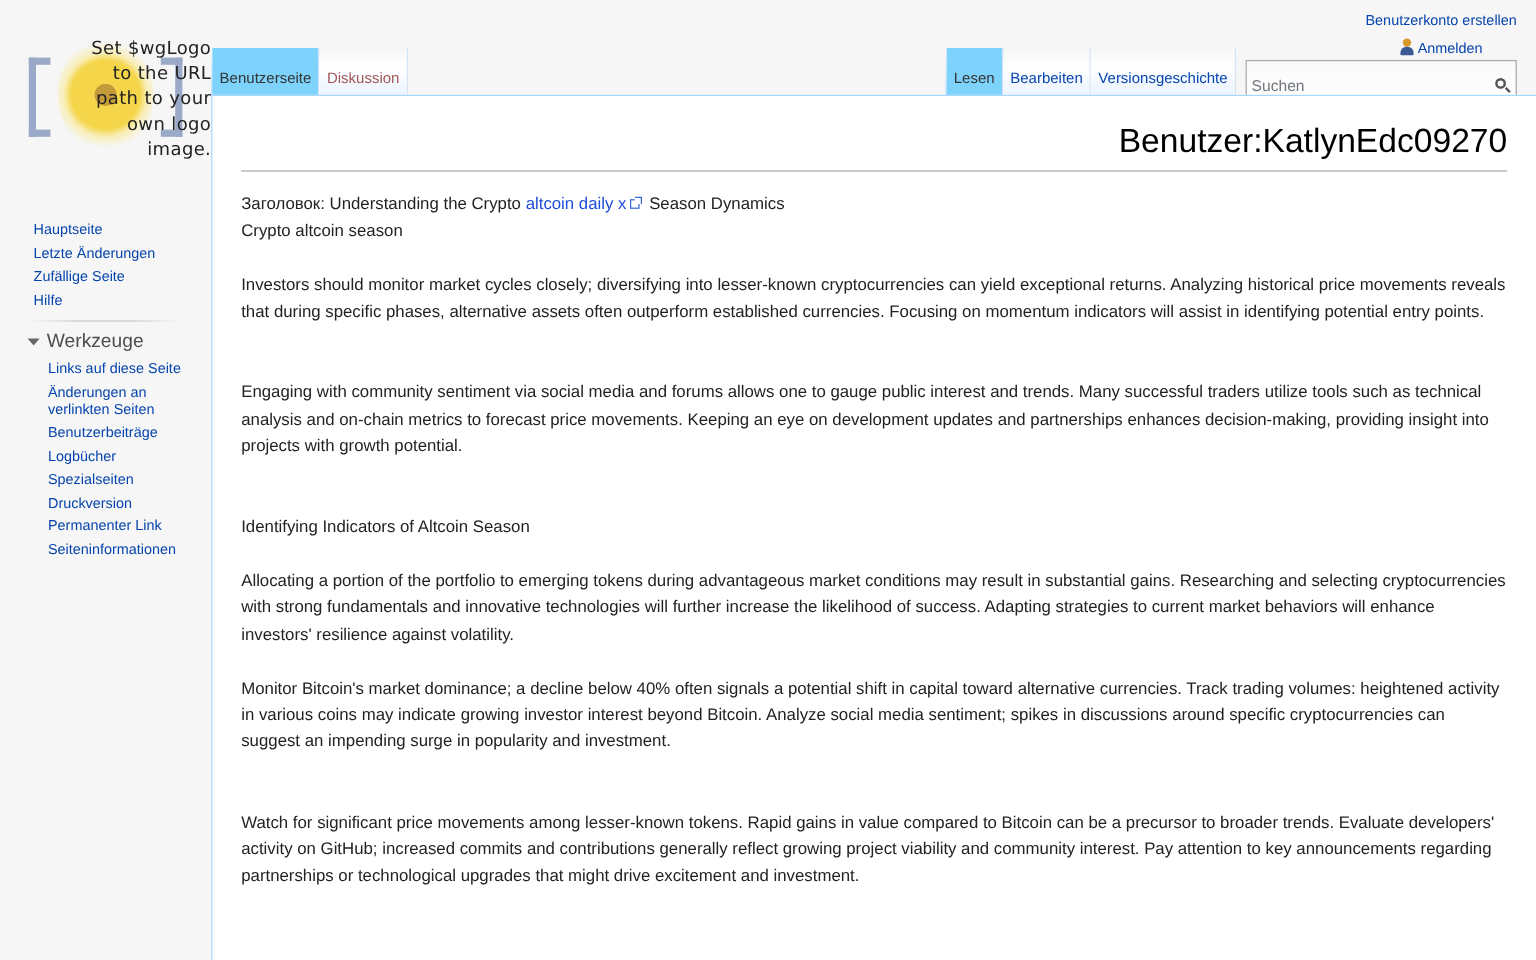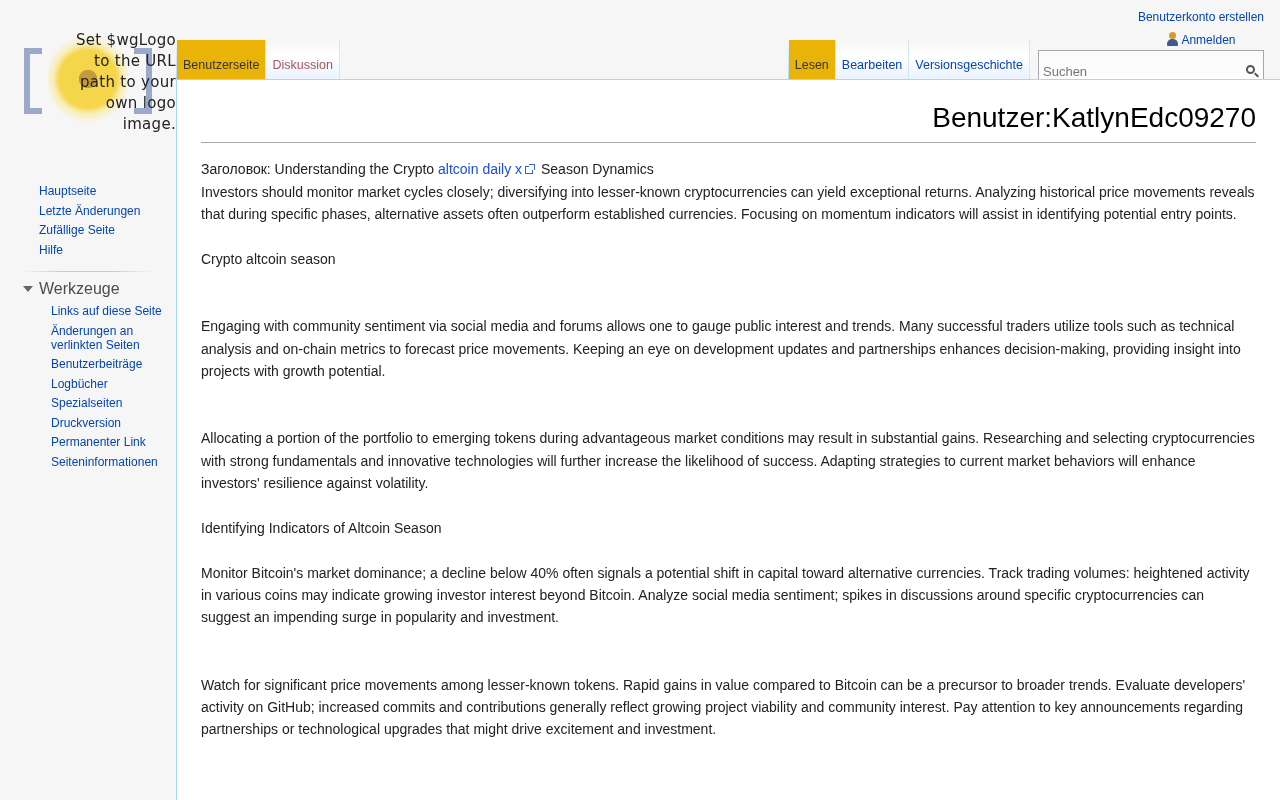--- a/index.html
+++ b/index.html
@@ -43,21 +43,21 @@
   }
   .logo-text {
     position: absolute; left: 0; top: 30px; width: 176px;
     text-align: right; font-family: "DejaVu Sans", sans-serif;
     font-size: 15px; line-height: 21px; color: #222; letter-spacing: 0.3px;
   }
 
   
   #panel { position: absolute; left: 0; top: 160px; width: 176px; }
   .portal { padding-left: 27px; }
-  .portal ul { list-style: none; margin: 12px; padding: 0; }
+  .portal ul { list-style: none; margin: 1px; padding: 0; }
   .portal li { font-size: 12px; line-height: 14px; padding: 3px 0 2.5px 0; }
   .portal li a { color: #0645ad; }
   #p-navigation { margin-top: 21px; }
   #p-tb { margin-top: 8px; position: relative; }
   #p-tb:before {
     content: ""; position: absolute; left: 22px; right: 23px; top: 0; height: 1px;
     background: linear-gradient(to right, #f6f6f6, #c8ccd1 30%, #c8ccd1 70%, #f6f6f6);
   }
   .portal-heading { padding: 9px 0 1px 21px; font-size: 16px; color: #4d4d4d; display: flex; align-items: center; }
   .tri-icon { width: 0; height: 0; border-left: 5px solid transparent; border-right: 5px solid transparent; border-top: 6px solid #666; margin-left: 2px; margin-right: 6px; }
@@ -66,21 +66,21 @@
   
   #left-nav { position: absolute; left: 176px; top: 40px; height: 40px; display: flex; }
   #right-nav { position: absolute; right: 250px; top: 40px; height: 40px; display: flex; }
   .tab {
     height: 40px; padding: 0 6px; display: flex; align-items: flex-end; padding-bottom: 8px;
     font-size: 12.5px;
     background: linear-gradient(to bottom, rgba(255,255,255,0) 0%, #fff 40%, #eaf3ff 100%);
     border-right: 1px solid #d6e4f3;
   }
   .tab a { color: #0645ad; }
-  .tab.selected { background: #eab308; }
+  .tab.selected { background: #7dd3fc; }
   .tab.selected a { color: #333; }
   .tab.new a { color: #a55858; }
   .tab-sep { width: 1px; background: linear-gradient(to bottom, rgba(167,215,249,0) 0%, #a7d7f9 100%); }
 
   #search {
     position: absolute; left: 1038px; top: 50px; width: 226px; height: 42px;
     border: 1px solid #a2a9b1; background: linear-gradient(to bottom, #fafafa, #fff);
     display: flex; align-items: center;
   }
   #search input {
@@ -194,25 +194,25 @@
         <li><a href="#">Seiteninformationen</a></li>
       </ul>
     </div>
   </div>
 </div>
 
 <div id="content">
   <h1 id="firstHeading">Benutzer:KatlynEdc09270</h1>
   <div id="bodyContent">
     <p class="tight"><span>Заголовок: Understanding the Crypto </span><a href="#" class="ext-link">altcoin daily x</a><span class="ext-icon"><span class="box"></span><span class="arrow"></span></span><span> Season Dynamics</span></p>
+    <p>Crypto altcoin season</p>
+
     <p>Investors should monitor market cycles closely; diversifying into lesser-known cryptocurrencies can yield exceptional returns. Analyzing historical price movements reveals that during specific phases, alternative assets often outperform established currencies. Focusing on momentum indicators will assist in identifying potential entry points.</p>
-
-    <p>Crypto altcoin season</p>
     <div class="spacer"></div>
     <p>Engaging with community sentiment via social media and forums allows one to gauge public interest and trends. Many successful traders utilize tools such as technical analysis and on-chain metrics to forecast price movements. Keeping an eye on development updates and partnerships enhances decision-making, providing insight into projects with growth potential.</p>
     <div class="spacer"></div>
+    <p>Identifying Indicators of Altcoin Season</p>
     <p>Allocating a portion of the portfolio to emerging tokens during advantageous market conditions may result in substantial gains. Researching and selecting cryptocurrencies with strong fundamentals and innovative technologies will further increase the likelihood of success. Adapting strategies to current market behaviors will enhance investors' resilience against volatility.</p>
-    <p>Identifying Indicators of Altcoin Season</p>
     <p>Monitor Bitcoin's market dominance; a decline below 40% often signals a potential shift in capital toward alternative currencies. Track trading volumes: heightened activity in various coins may indicate growing investor interest beyond Bitcoin. Analyze social media sentiment; spikes in discussions around specific cryptocurrencies can suggest an impending surge in popularity and investment.</p>
     <div class="spacer"></div>
     <p>Watch for significant price movements among lesser-known tokens. Rapid gains in value compared to Bitcoin can be a precursor to broader trends. Evaluate developers' activity on GitHub; increased commits and contributions generally reflect growing project viability and community interest. Pay attention to key announcements regarding partnerships or technological upgrades that might drive excitement and investment.</p>
   </div>
 </div>
 
 </body></html>

